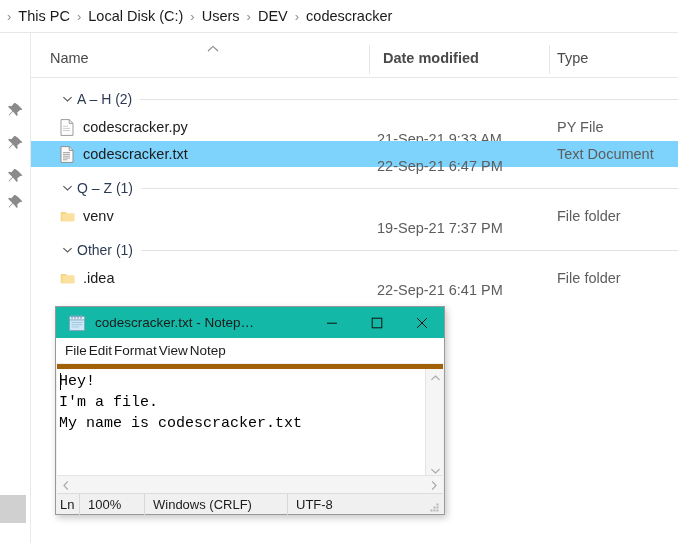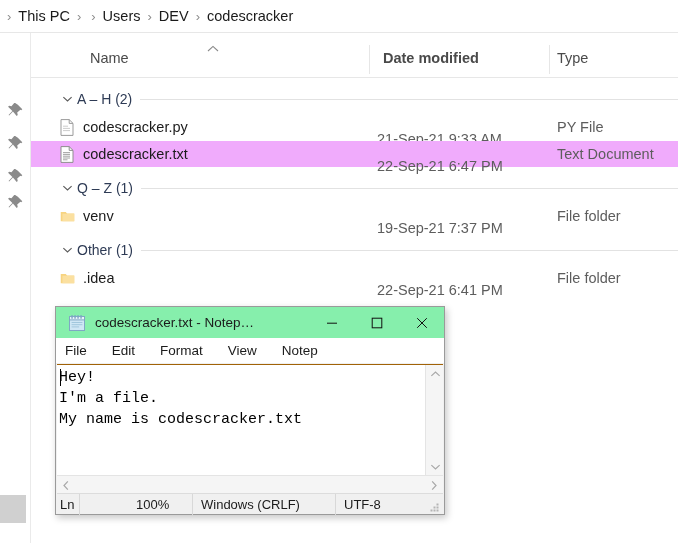--- a/index.html
+++ b/index.html
@@ -50,21 +50,21 @@
     background: #ffffff;
   }
   .col-head .sort-caret {
     position: absolute; left: 175px; top: -1px; width: 14px; height: 12px;
     color: #767676;
   }
   .ch {
     position: absolute; top: 9px;
     font-size: 14.5px; color: #4a4a4a; white-space: nowrap;
   }
-  .ch-name { left: 19px; margin-left: 40px; }
+  .ch-name { left: 19px; }
   .ch-date { left: 352px; font-weight: bold; }
   .ch-type { left: 526px; }
   .col-div {
     position: absolute; top: 4px; width: 1px; height: 29px; background: #e6e6e6;
   }
   .col-div-1 { left: 338px; }
   .col-div-2 { left: 518px; }
   .col-head-bottom {
     position: absolute; left: 31px; top: 77px; width: 647px; height: 1px;
     background: #e7e7e7;
@@ -83,21 +83,21 @@
   }
   .group-label {
     font-size: 14px; color: #2e3b55; white-space: nowrap; padding-right: 8px;
   }
   .group-rule { flex: 1; height: 1px; background: #e2e2e2; }
 
   .row {
     position: absolute; left: 0; width: 647px; height: 26px;
     display: flex; align-items: center;
   }
-  .row.selected { background: #f0abfc; text-decoration: underline; }
+  .row.selected { background: #7dd3fc; text-decoration: underline; }
   .row-icon {
     position: absolute; left: 28px; width: 16px; height: 18px;
     display: flex; align-items: center; justify-content: center;
   }
   .row-name {
     position: absolute; left: 52px; font-size: 14.5px; color: #1b1b1b;
     white-space: nowrap;
     text-align: center;
   }
   .row-date {
@@ -111,41 +111,41 @@
   }
 
   
   .notepad {
     position: absolute; left: 55px; top: 306px; width: 390px; height: 209px;
     background: #f0f0f0;
     border: 1px solid #9a9a9a;
     box-shadow: 2px 3px 7px rgba(0,0,0,0.22);
   }
   .np-title {
-    position: relative; height: 31px; background: #86efac;
+    position: relative; height: 31px; background: #14b8a6;
     display: flex; align-items: center;
   }
   .np-icon { width: 20px; height: 20px; margin-left: 11px; margin-right: 8px; }
   .np-title-text {
     font-size: 13.5px; color: #1b1b1b; white-space: nowrap; overflow: hidden;
   }
   .np-btns { position: absolute; right: 0; top: 0; height: 31px; display: flex; }
   .np-btn {
     width: 45px; height: 31px; display: flex; align-items: center; justify-content: center;
     color: #111;
   }
   .np-menu {
     height: 25px; background: #ffffff; display: flex; align-items: center;
-    padding-left: 9px; gap: 25px;
+    padding-left: 9px; gap: 2px;
   }
   .np-menu-item { font-size: 13.5px; color: #1b1b1b; }
 
   .np-body {
     position: absolute; left: 1px; top: 57px; width: 386px; height: 111px;
-    background: #ffffff; border-top: 1px solid #a16207;
+    background: #ffffff; border-top: 5px solid #a16207;
   }
   .np-text {
     position: absolute; left: 2px; top: 2px; width: 358px;
     font-family: "Liberation Mono", "DejaVu Sans Mono", monospace;
     font-size: 15px; line-height: 21px; color: #000; white-space: pre;
   }
   .np-caret {
     position: absolute; left: 3px; top: 4px; width: 1px; height: 17px; background: #000;
   }
   .np-vscroll {
@@ -166,34 +166,35 @@
   }
   .np-status {
     position: absolute; left: 1px; top: 186px; width: 386px; height: 21px;
     background: #f0f0f0; border-top: 1px solid #dcdcdc; display: flex; align-items: center;
   }
   .np-status-cell {
     font-size: 13px; color: #1b1b1b; height: 21px; display: flex; align-items: center;
     border-right: 1px solid #d8d8d8; padding-left: 8px;
   }
   .sc-ln   { width: 23px; padding-left: 3px; }
-  .sc-zoom { width: 65px; margin-left: 48px; }
+  .sc-zoom { width: 65px; }
   .sc-eol  { width: 143px; }
   .sc-enc  { border-right: none; }
   .np-grip { position: absolute; right: 3px; bottom: 2px; width: 12px; height: 12px; }
 </style>
 </head>
 <body>
 
 <div id="root">
 
   <div class="breadcrumb">
     <span class="crumb-sep">›</span>
     <span class="crumb">This PC</span>
     <span class="crumb-sep">›</span>
+    <span class="crumb">Local Disk (C:)</span>
     <span class="crumb-sep">›</span>
     <span class="crumb">Users</span>
     <span class="crumb-sep">›</span>
     <span class="crumb">DEV</span>
     <span class="crumb-sep">›</span>
     <span class="crumb">codescracker</span>
   </div>
 
   <div class="nav-rail">
     <span class="pin" style="top:70px">

